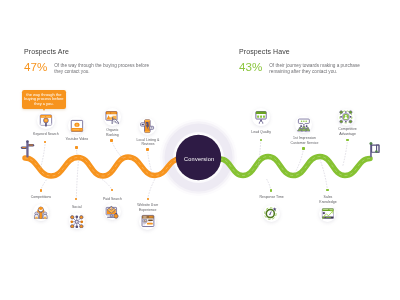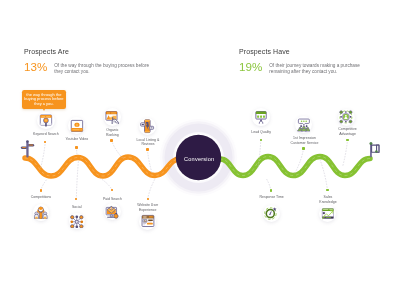--- a/index.html
+++ b/index.html
@@ -27,28 +27,28 @@
     box-shadow:0 1px 2.5px rgba(180,130,50,.25);}
   .callout-tail{position:absolute;left:21.9px;bottom:-2.3px;width:0;height:0;border-left:1.8px solid transparent;border-right:1.8px solid transparent;border-top:2.4px solid #f7941e;}
 </style>
 </head>
 <body>
 
 <div class="stage">
   <div class="hdr" style="left:24px;top:48px;">
     <div class="hdr-title">Prospects Are</div>
     <div class="hdr-row">
-      <div class="hdr-pct o">13%</div>
+      <div class="hdr-pct o">47%</div>
       <div class="hdr-p">Of the way through the buying process before they contact you.</div>
     </div>
   </div>
   <div class="hdr" style="left:239px;top:48px;">
     <div class="hdr-title">Prospects Have</div>
     <div class="hdr-row">
-      <div class="hdr-pct g">19%</div>
+      <div class="hdr-pct g">43%</div>
       <div class="hdr-p">Of their journey towards making a purchase remaining after they contact you.</div>
     </div>
   </div>
 
   <svg class="journey" width="400" height="300" viewBox="0 0 400 300">
     <defs>
       <filter id="softsh" x="-50%" y="-50%" width="200%" height="200%">
         <feDropShadow dx="0" dy="1" stdDeviation="1.6" flood-color="#9a8fb0" flood-opacity="0.28"></feDropShadow>
       </filter>
     </defs>

